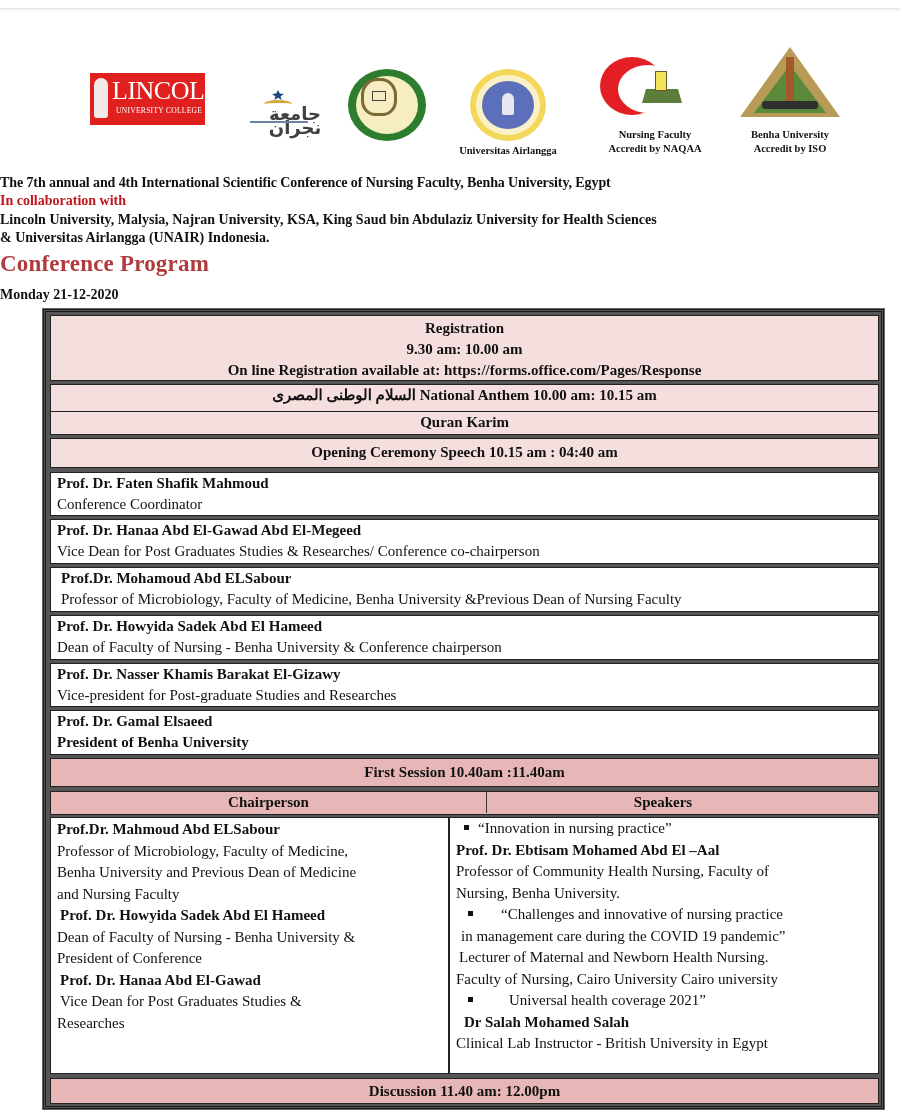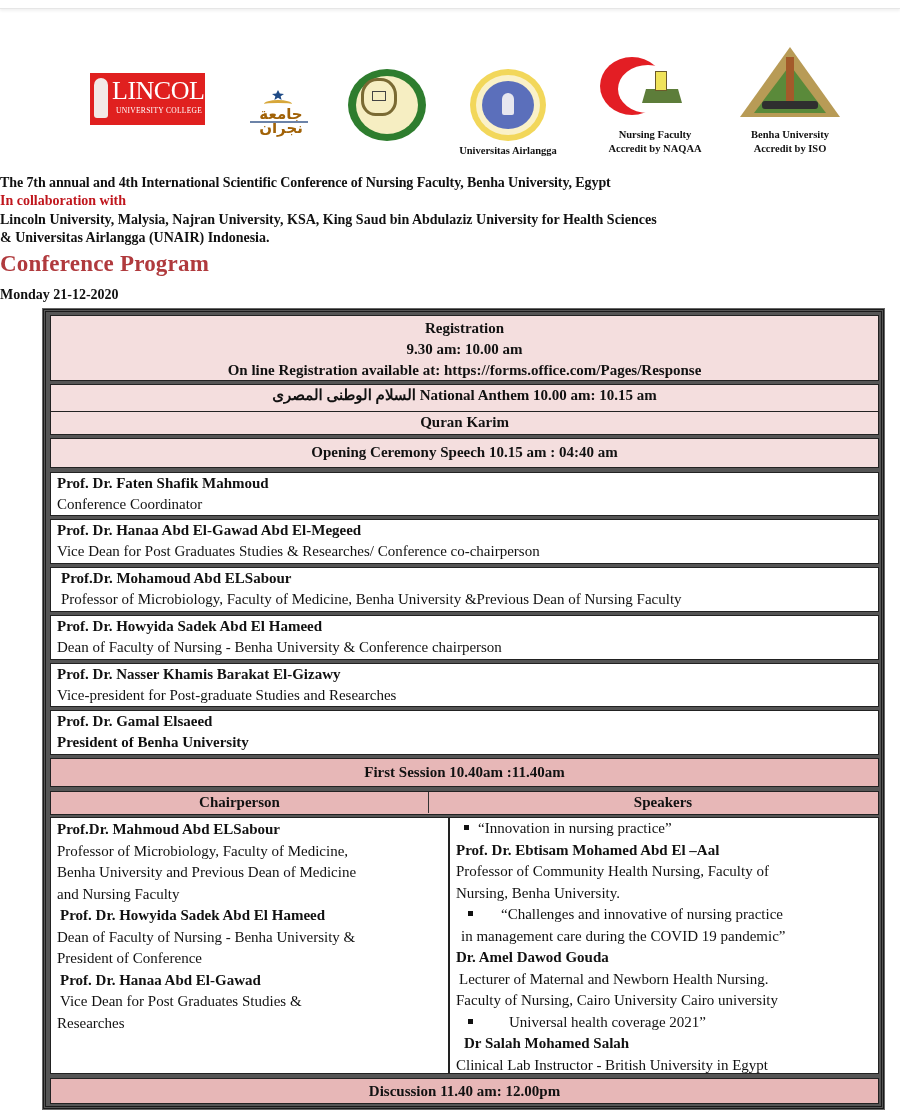--- a/index.html
+++ b/index.html
@@ -11,21 +11,21 @@
   
   .logo { position: absolute; }
   .lincoln { left: 90px; top: 73px; width: 115px; height: 52px; background: #e0201f; color: #fff; }
   .lincoln .bust { position: absolute; left: 4px; top: 5px; width: 14px; height: 40px; background: #f3e9e6; border-radius: 7px 7px 3px 3px; }
   .lincoln .lname { position: absolute; left: 22px; top: 3px; font-size: 26px; letter-spacing: -0.5px; font-family: "Liberation Serif", serif; line-height: 30px; }
   .lincoln .lsub { position: absolute; left: 26px; top: 33px; font-size: 7.5px; letter-spacing: 0.3px; font-family: "Liberation Serif", serif; }
 
   .najran { left: 246px; top: 88px; width: 66px; height: 40px; }
   .najran .star { position: absolute; left: 26px; top: 2px; width: 12px; height: 10px; background: #1e4a86; clip-path: polygon(50% 0, 65% 35%, 100% 40%, 72% 62%, 80% 100%, 50% 78%, 20% 100%, 28% 62%, 0 40%, 35% 35%); }
   .najran .book { position: absolute; left: 18px; top: 12px; width: 28px; height: 8px; border-top: 3px solid #d7a73a; border-radius: 50% 50% 0 0; }
-  .najran .ar { position: absolute; left: 4px; top: 19px; width: 62px; font-size: 15px; color: #a16207; text-align: center; font-family: "DejaVu Sans", sans-serif; font-weight: bold; line-height: 14px; }
+  .najran .ar { position: absolute; left: 18px; top: 19px; width: 62px; font-size: 18px; color: #404040; text-align: center; font-family: "DejaVu Sans", sans-serif; font-weight: bold; line-height: 14px; }
   .najran .en { position: absolute; left: 4px; top: 33px; width: 58px; height: 2px; background: #6c83a8; }
 
   .ksau { left: 348px; top: 69px; width: 78px; height: 72px; border-radius: 50%; background: #2e7d2e; }
   .ksau .inner { position: absolute; left: 8px; top: 7px; width: 62px; height: 58px; border-radius: 50%; background: #f6eec2; }
   .ksau .tri { position: absolute; left: 13px; top: 9px; width: 36px; height: 38px; border: 3px solid #7a6a33; border-radius: 45% 45% 40% 40%; }
   .ksau .bk { position: absolute; left: 24px; top: 22px; width: 14px; height: 10px; border: 1.5px solid #444; }
 
   .unair { left: 470px; top: 69px; width: 76px; height: 72px; border-radius: 50%; background: #f2d75a; }
   .unair .ring { position: absolute; left: 6px; top: 6px; width: 64px; height: 60px; border-radius: 50%; background: #faf1c8; }
   .unair .core { position: absolute; left: 12px; top: 12px; width: 52px; height: 48px; border-radius: 50%; background: #5b6fbb; }
@@ -180,21 +180,21 @@
   <div class="row white pers" style="top:398px;height:45px;">
     <div class="nm">Prof. Dr. Gamal Elsaeed</div>
     <div class="nm">President of Benha University</div>
   </div>
 
   <div class="row rose ctr" style="top:446px;height:29px;padding-top:3px;">
     <div>First Session 10.40am :11.40am</div>
   </div>
 
   <div class="row rose ctr" style="top:479px;height:24px;padding:0;">
-    <div style="position:absolute;left:0;top:0;width:378px;height:21px;border-right:1.5px solid #333;">Chairperson</div>
+    <div style="position:absolute;left:0;top:0;width:436px;height:21px;border-right:1.5px solid #333;">Chairperson</div>
     <div style="position:absolute;left:398px;top:0;width:428px;height:21px;">Speakers</div>
   </div>
 
   <div class="col" style="left:4px;top:505px;width:399px;height:257px;padding:1px 0 0 6px;">
     <div class="ln b">Prof.Dr. Mahmoud Abd ELSabour</div>
     <div class="ln">Professor of Microbiology, Faculty of Medicine,</div>
     <div class="ln">Benha University and Previous Dean of  Medicine</div>
     <div class="ln">and Nursing Faculty</div>
     <div class="ln b" style="padding-left:3px;">Prof. Dr. Howyida Sadek Abd El Hameed</div>
     <div class="ln">Dean of Faculty of Nursing - Benha University &amp;</div>
@@ -204,21 +204,20 @@
     <div class="ln">Researches</div>
   </div>
 
   <div class="col" style="left:403px;top:505px;width:430px;height:257px;padding:0 0 0 6px;">
     <div class="ln" style="padding-left:8px;"><span class="bullet"></span><span>“Innovation in nursing practice”</span></div>
     <div class="ln b">Prof. Dr. Ebtisam Mohamed Abd El –Aal</div>
     <div class="ln">Professor of Community Health Nursing, Faculty of</div>
     <div class="ln">Nursing, Benha University.</div>
     <div class="ln" style="padding-left:12px;"><span class="bullet" style="margin-right:28px;"></span><span>“Challenges and innovative of nursing practice</span></div>
     <div class="ln" style="padding-left:5px;">in management care during the COVID 19 pandemic”</div>
-    <div class="ln b">Dr. Amel Dawod Gouda</div>
     <div class="ln" style="padding-left:3px;">Lecturer of Maternal and Newborn Health Nursing.</div>
     <div class="ln">Faculty of Nursing, Cairo University Cairo university</div>
     <div class="ln" style="padding-left:12px;"><span class="bullet" style="margin-right:36px;"></span><span>Universal health coverage 2021”</span></div>
     <div class="ln b" style="padding-left:8px;">Dr Salah Mohamed Salah</div>
     <div class="ln">Clinical Lab Instructor - British University in Egypt</div>
   </div>
 
   <div class="row rose ctr" style="top:766px;height:26px;padding-top:2px;">
     <div>Discussion 11.40 am: 12.00pm</div>
   </div>

